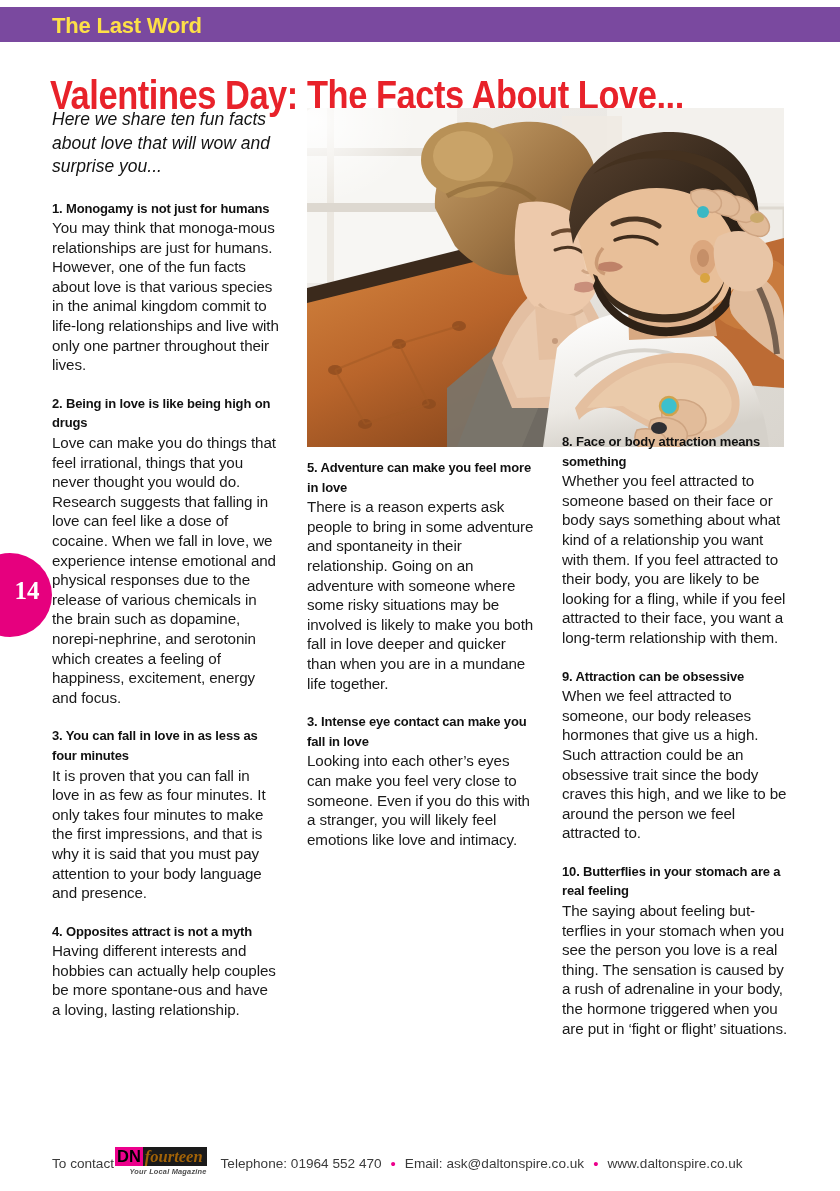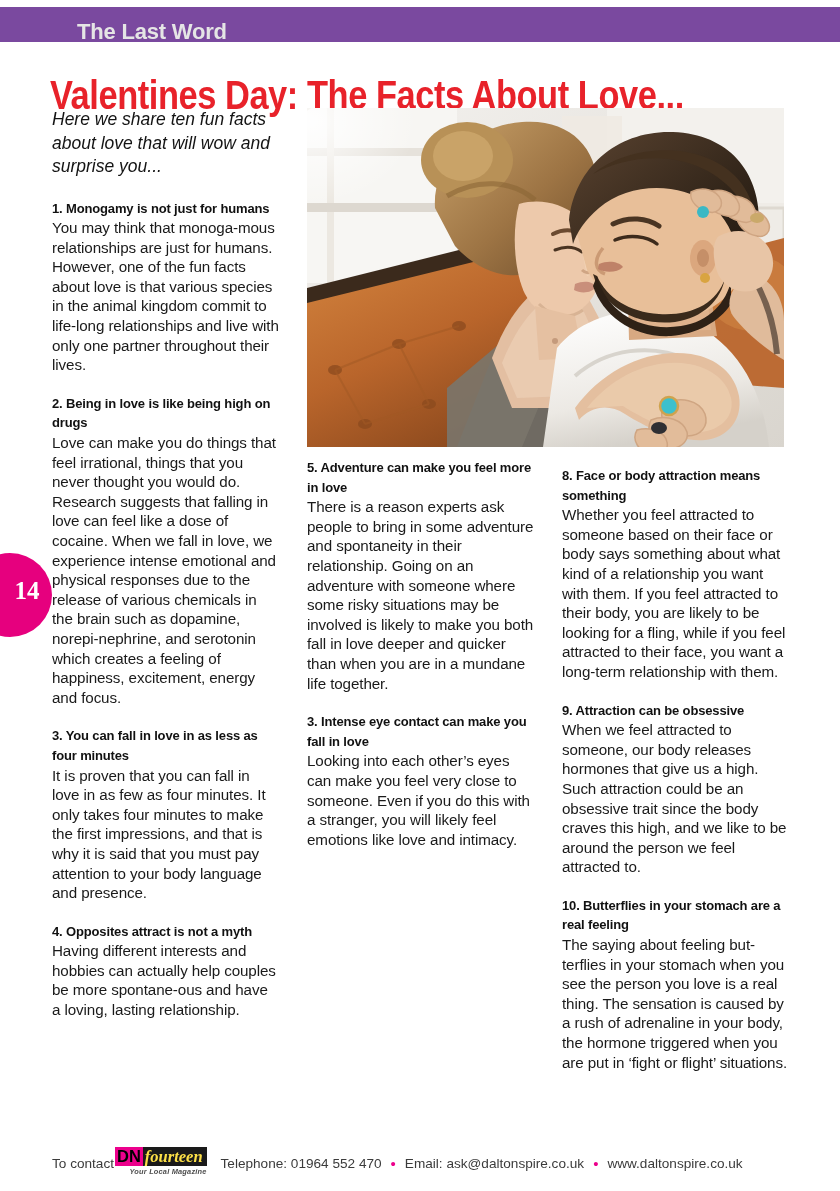--- a/index.html
+++ b/index.html
@@ -24,27 +24,26 @@
     position: absolute;
     left: 0;
     top: 7px;
     width: 840px;
     height: 35px;
     background: #7a499f;
   }
   .header-band-title {
     position: absolute;
     left: 52px;
-    top: 12px;
+    top: 6px;
     font-size: 22px;
     font-weight: bold;
-    color: #e5e5e5;
+    color: #fde047;
     letter-spacing: -0.2px;
     font-family: "Liberation Sans", sans-serif;
-    margin-left: 25px;
   }
 
   
   .headline {
     position: absolute;
     left: 50px;
     top: 47px;
     width: 760px;
     font-size: 40px;
     line-height: 42px;
@@ -92,21 +91,21 @@
   .photo svg { display: block; }
 
   
   .col {
     position: absolute;
     font-family: "Liberation Sans", sans-serif;
     color: #191919;
   }
   .col-1 { left: 52px;  width: 228px; top: 108px; }
   .col-2 { left: 307px; width: 228px; top: 458px; }
-  .col-3 { left: 562px; width: 228px; top: 466px; }
+  .col-3 { left: 562px; width: 228px; top: 432px; }
 
   .intro {
     font-style: italic;
     font-size: 17.5px;
     line-height: 23.5px;
     margin: 0 0 20px 0;
     color: #141414;
   }
 
   .fact { margin: 0 0 19px 0; }
@@ -157,21 +156,21 @@
     background: #ec008c;
     color: #000000;
     font-weight: bold;
     font-size: 16.5px;
     line-height: 19px;
     padding: 0 2px;
     font-family: "Liberation Sans", sans-serif;
   }
   .logo-fourteen {
     background: #1a1a1a;
-    color: #fde047;
+    color: #a16207;
     font-weight: bold;
     font-style: italic;
     font-size: 16.5px;
     line-height: 19px;
     padding: 0 4px 0 2px;
     font-family: "Liberation Serif", serif;
   }
   .logo-tag {
     text-align: right;
     font-size: 7.4px;

